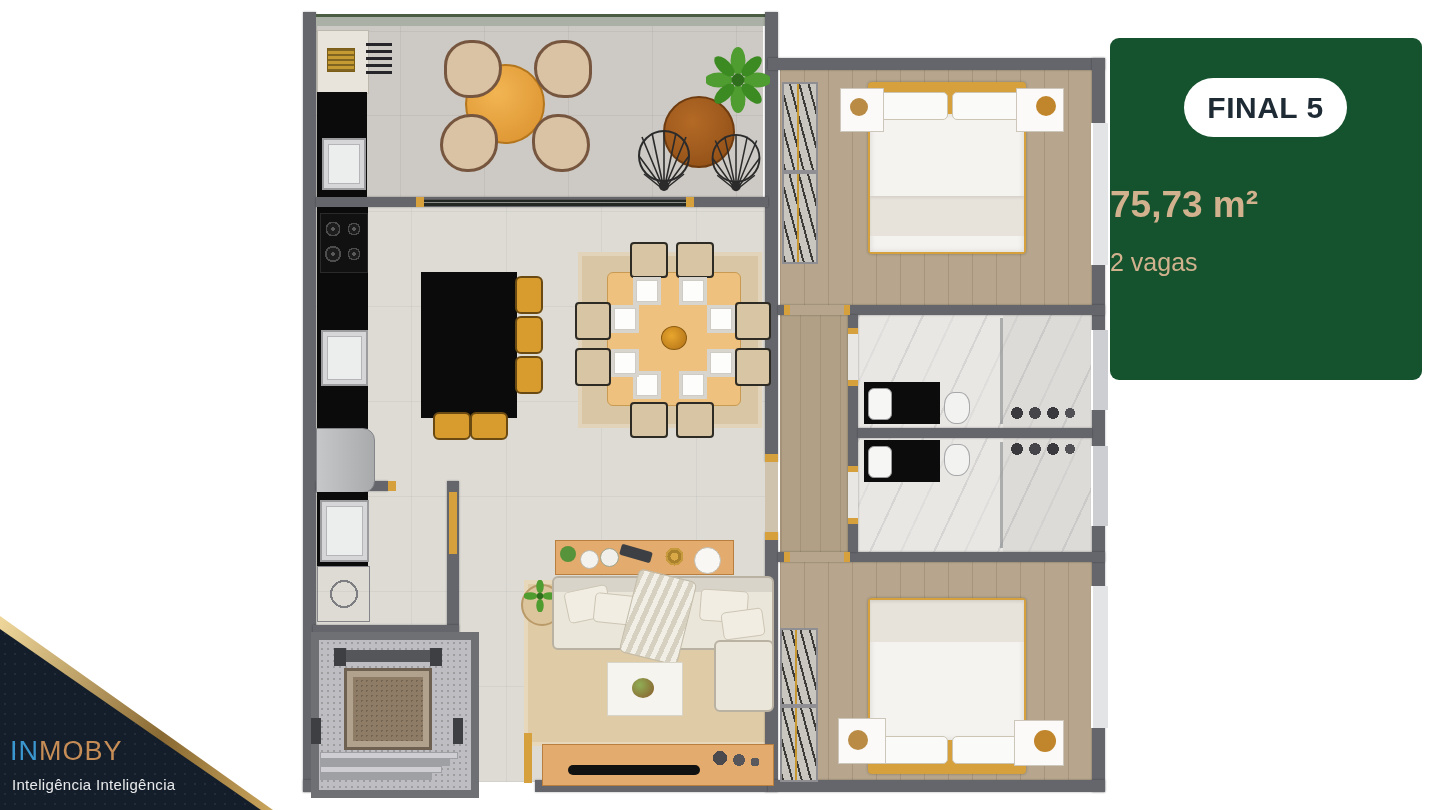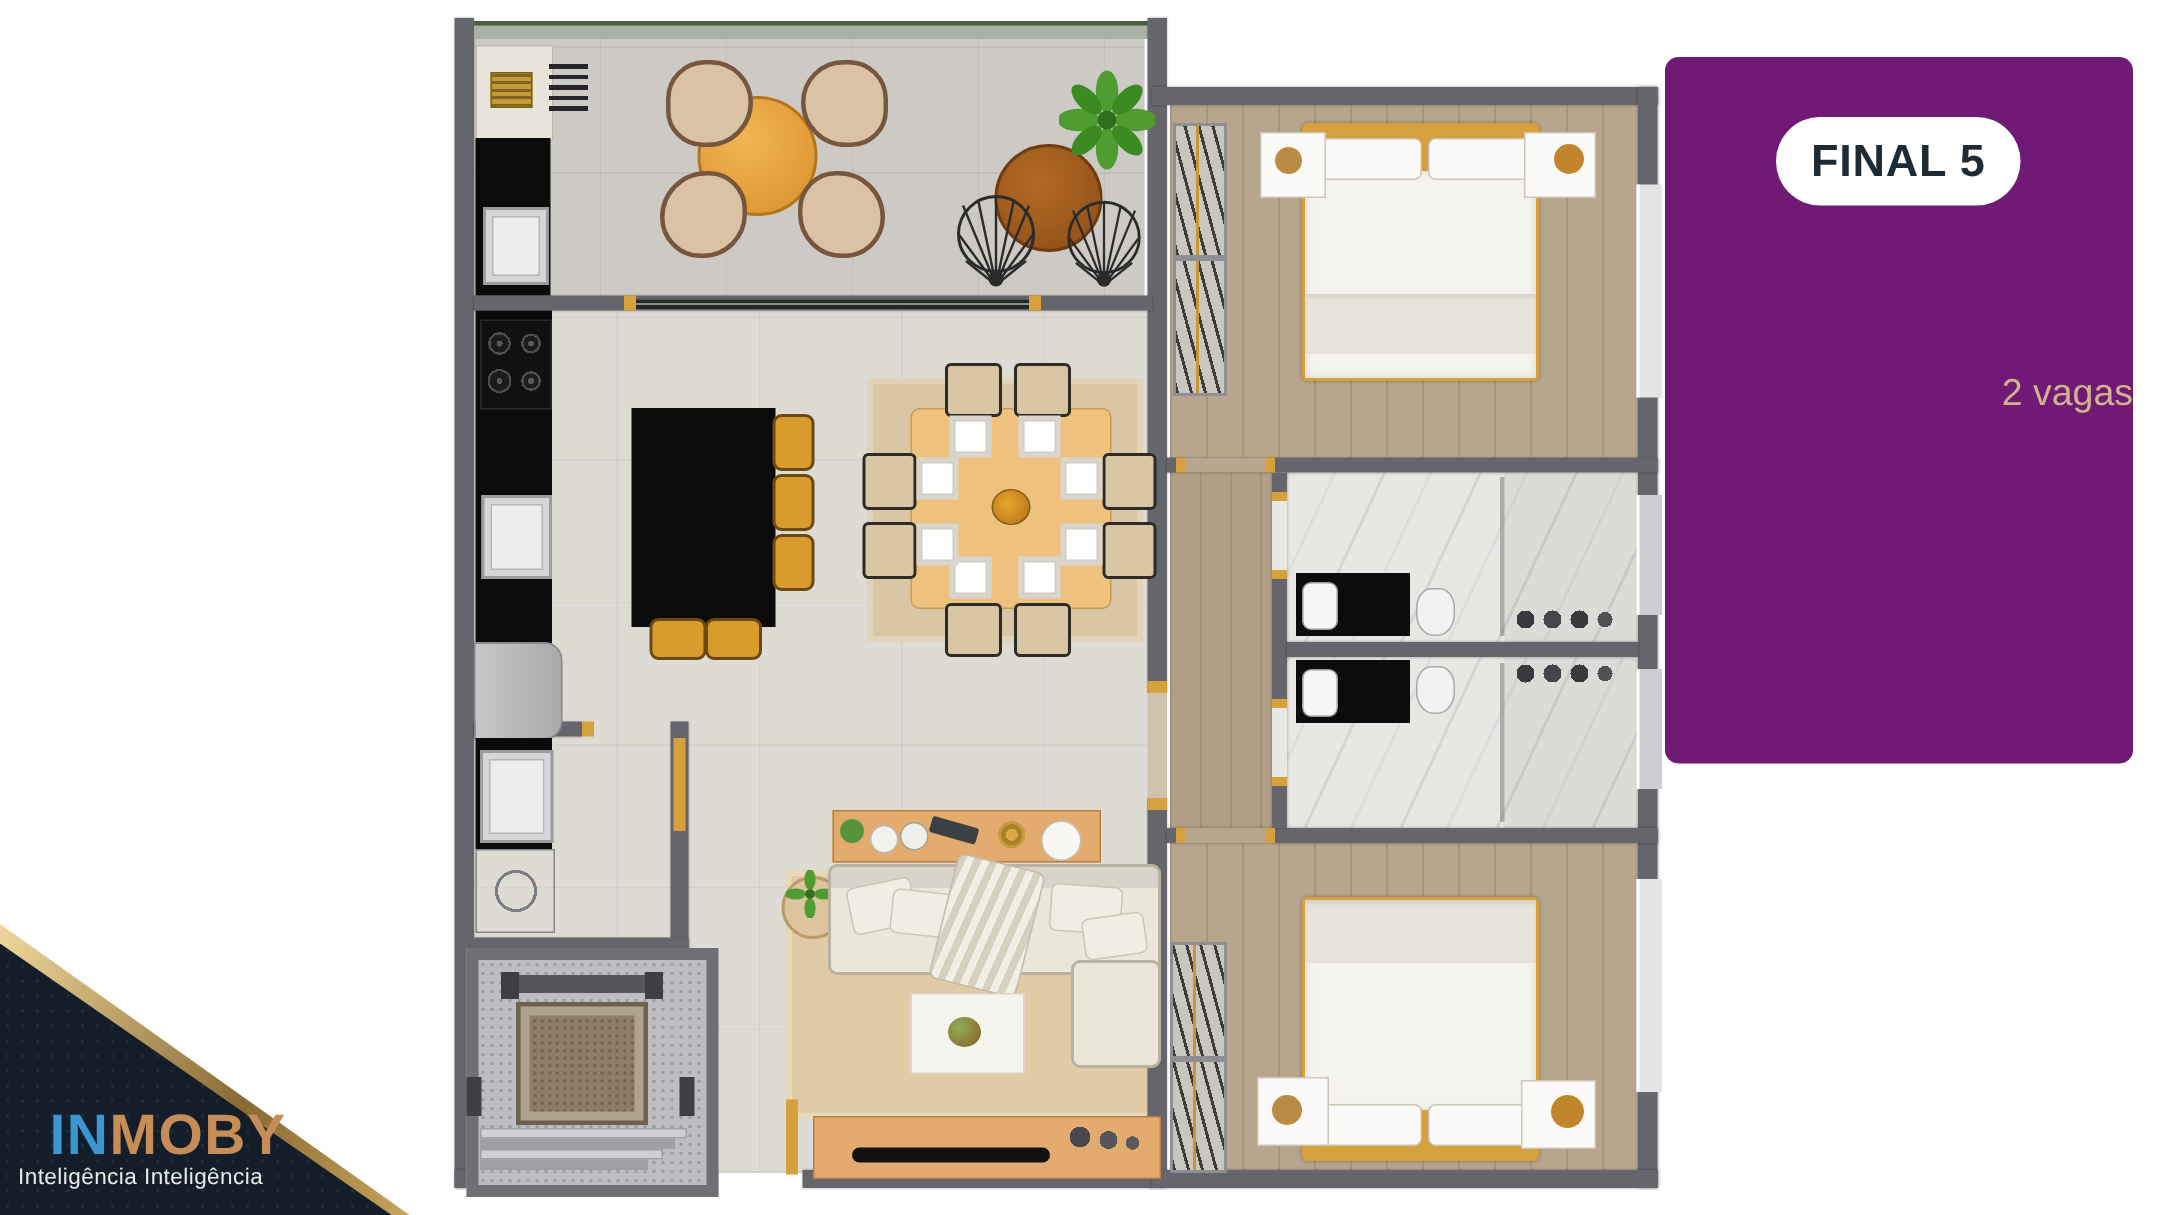--- a/index.html
+++ b/index.html
@@ -78,36 +78,36 @@
     radial-gradient(circle at 9px 7px,#3a3a3e 0 6px,transparent 6px),
     radial-gradient(circle at 27px 7px,#45454a 0 6px,transparent 6px),
     radial-gradient(circle at 45px 7px,#3a3a3e 0 6px,transparent 6px),
     radial-gradient(circle at 62px 7px,#505055 0 5px,transparent 5px);}
   .knobs{position:absolute;background-image:
     radial-gradient(circle at 8px 8px,#4a4a4e 0 7px,transparent 7px),
     radial-gradient(circle at 27px 10px,#55555a 0 6px,transparent 6px),
     radial-gradient(circle at 43px 12px,#5a5a5e 0 4.5px,transparent 4.5px);}
   .decor-dot{position:absolute;border-radius:50%;}
   
-  .info-card{position:absolute;left:1110px;top:38px;width:312px;height:471px;background:#701a75;
-    border-radius:9px;text-align:right;}
+  .info-card{position:absolute;left:1110px;top:38px;width:312px;height:342px;background:#14532d;
+    border-radius:9px;text-align:left;}
   .pill{position:absolute;left:74px;top:40px;width:163px;height:59px;background:#ffffff;border-radius:30px;
     display:flex;align-items:center;justify-content:center;}
   .pill span{color:#1e2b35;font-size:30px;font-weight:800;letter-spacing:.5px;}
   .card-area{position:absolute;left:0;width:100%;top:146px;color:#d2b28e;font-size:37px;font-weight:600;}
   .card-vagas{position:absolute;left:0;width:100%;top:210px;color:#d2b28e;font-size:25px;font-weight:400;}
   .card-quartos{position:absolute;left:0;width:100%;top:256px;color:#d2b28e;font-size:36px;font-weight:500;}
   
   .ribbon-gold{position:absolute;left:0;top:616px;width:273px;height:194px;
     background:linear-gradient(115deg,#efd79b,#8a6a33 60%,#c9a45c);
     clip-path:polygon(0 0,100% 100%,0 100%);}
   .ribbon-navy{position:absolute;left:0;top:629px;width:261px;height:181px;background:#141e2a;
     background-image:radial-gradient(rgba(255,255,255,.06) 1px,transparent 1px);background-size:10px 10px;
     clip-path:polygon(0 0,100% 100%,0 100%);}
-  .brand-name{position:absolute;left:10px;top:736px;font-size:38px;font-weight:700;letter-spacing:1px;margin-left:23px;}
+  .brand-name{position:absolute;left:10px;top:736px;font-size:27px;font-weight:400;letter-spacing:1px;}
   .brand-name .in{color:#3b97cf;}
   .brand-name .moby{color:#c78d56;}
   .brand-tagline{position:absolute;left:12px;top:776px;color:#e9eaec;font-size:15px;letter-spacing:.3px;}
 </style>
 </head>
 <body>
 
 <div class="canvas">
 
   <div class="abs" style="left:0;top:0;width:1441px;height:810px;">
@@ -315,20 +315,21 @@
     <div class="nstand" style="left:838px;top:718px;width:46px;height:44px;"></div>
     <div class="decor-dot" style="left:848px;top:730px;width:20px;height:20px;background:#b98b45;"></div>
     <div class="nstand" style="left:1014px;top:720px;width:48px;height:44px;"></div>
     <div class="decor-dot" style="left:1034px;top:730px;width:22px;height:22px;background:#c1862c;"></div>
   </div>
 
   <aside class="info-card">
     <div class="pill">
       <span>FINAL 5</span>
     </div>
+    <div class="card-area">75,73 m²</div>
     <div class="card-vagas">2 vagas</div>
   </aside>
 
   <div class="ribbon-gold"></div>
   <div class="ribbon-navy"></div>
   <div class="brand-name">
     <span class="in">IN</span><span class="moby">MOBY</span>
   </div>
   <div class="brand-tagline">Inteligência Inteligência</div>
 

